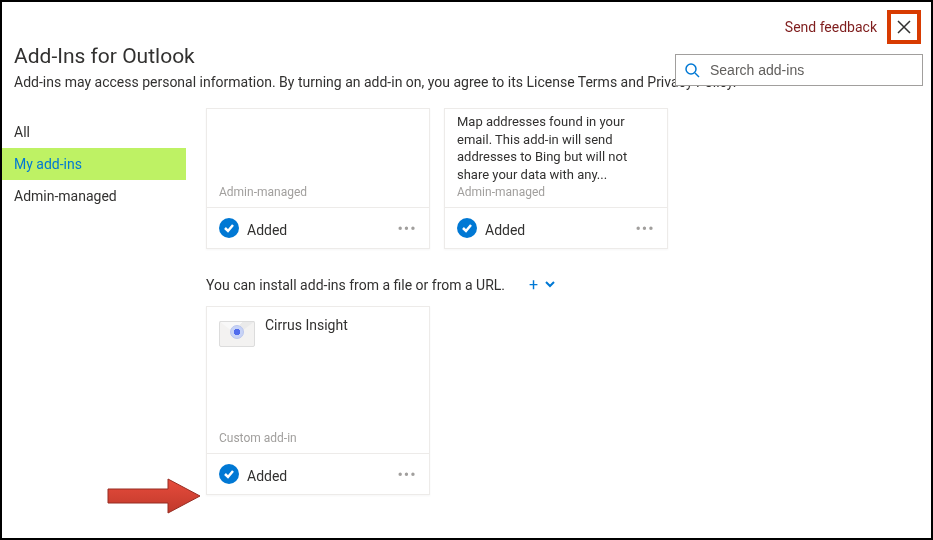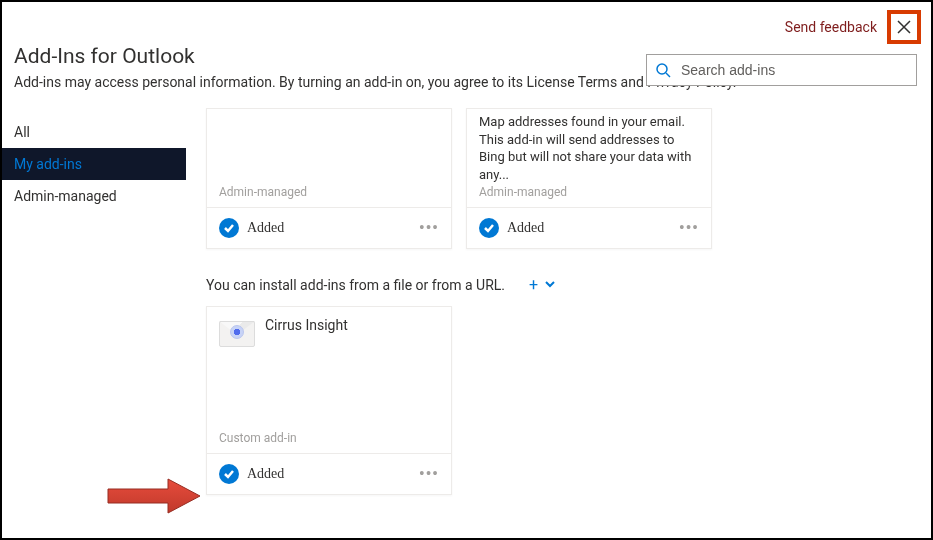--- a/index.html
+++ b/index.html
@@ -42,22 +42,22 @@
     padding-top: 0;
   }
   .subtitle {
     font-size: 14px;
     color: #323130;
     margin: 0 0 18px 12px;
   }
   .search-wrap {
     position: absolute;
     top: 52px;
-    right: 14px;
-    width: 271px;
+    right: 8px;
+    width: 248px;
     height: 32px;
     border: 1px solid #a19f9d;
     display:flex;
     align-items:center;
     padding: 0 8px;
     gap:8px;
     background:#fff;
   }
   .search-wrap input {
     border:none; outline:none; flex:1; font-size:14px; color:#323130;
@@ -73,34 +73,34 @@
     width: 184px;
     padding-top: 8px;
     flex-shrink:0;
   }
   .side-item {
     padding: 8px 12px;
     font-size:14px;
     cursor:pointer;
   }
   .side-item.active {
-    background:#0f172a;
+    background:#bef264;
     color:#0078d4;
   }
   .main {
     flex:1;
     padding: 0 14px 0 20px;
   }
   .cards-row {
     display:flex;
     gap:14px;
     margin-bottom: 26px;
   }
   .card {
-    width: 246px;
+    width: 224px;
     border:1px solid #edebe9;
     background:#fff;
     display:flex;
     flex-direction:column;
     box-shadow: 0 1px 2px rgba(0,0,0,0.04);
   }
   .card-top {
     height: 76px;
     padding: 0 12px 8px 12px;
     display:flex;
@@ -114,23 +114,22 @@
   }
   .card-sub {
     font-size:12px;
     color:#a19f9d;
     padding: 0 12px 8px 12px;
   }
   .card-footer {
     border-top:1px solid #edebe9;
     padding: 10px 12px;
     display:flex;
-    align-items:center;
+    align-items:flex-end;
     gap:8px;
-    font-family:Liberation Serif, serif;
   }
   .check {
     width:20px; height:20px; border-radius:50%;
     background:#0078d4;
     display:flex; align-items:center; justify-content:center;
     flex-shrink:0;
   }
   .check svg { width:12px; height:12px; fill:none; stroke:#fff; stroke-width:2.5; }
   .added-label { font-size:14px; color:#323130; flex:1; }
   .dots {

